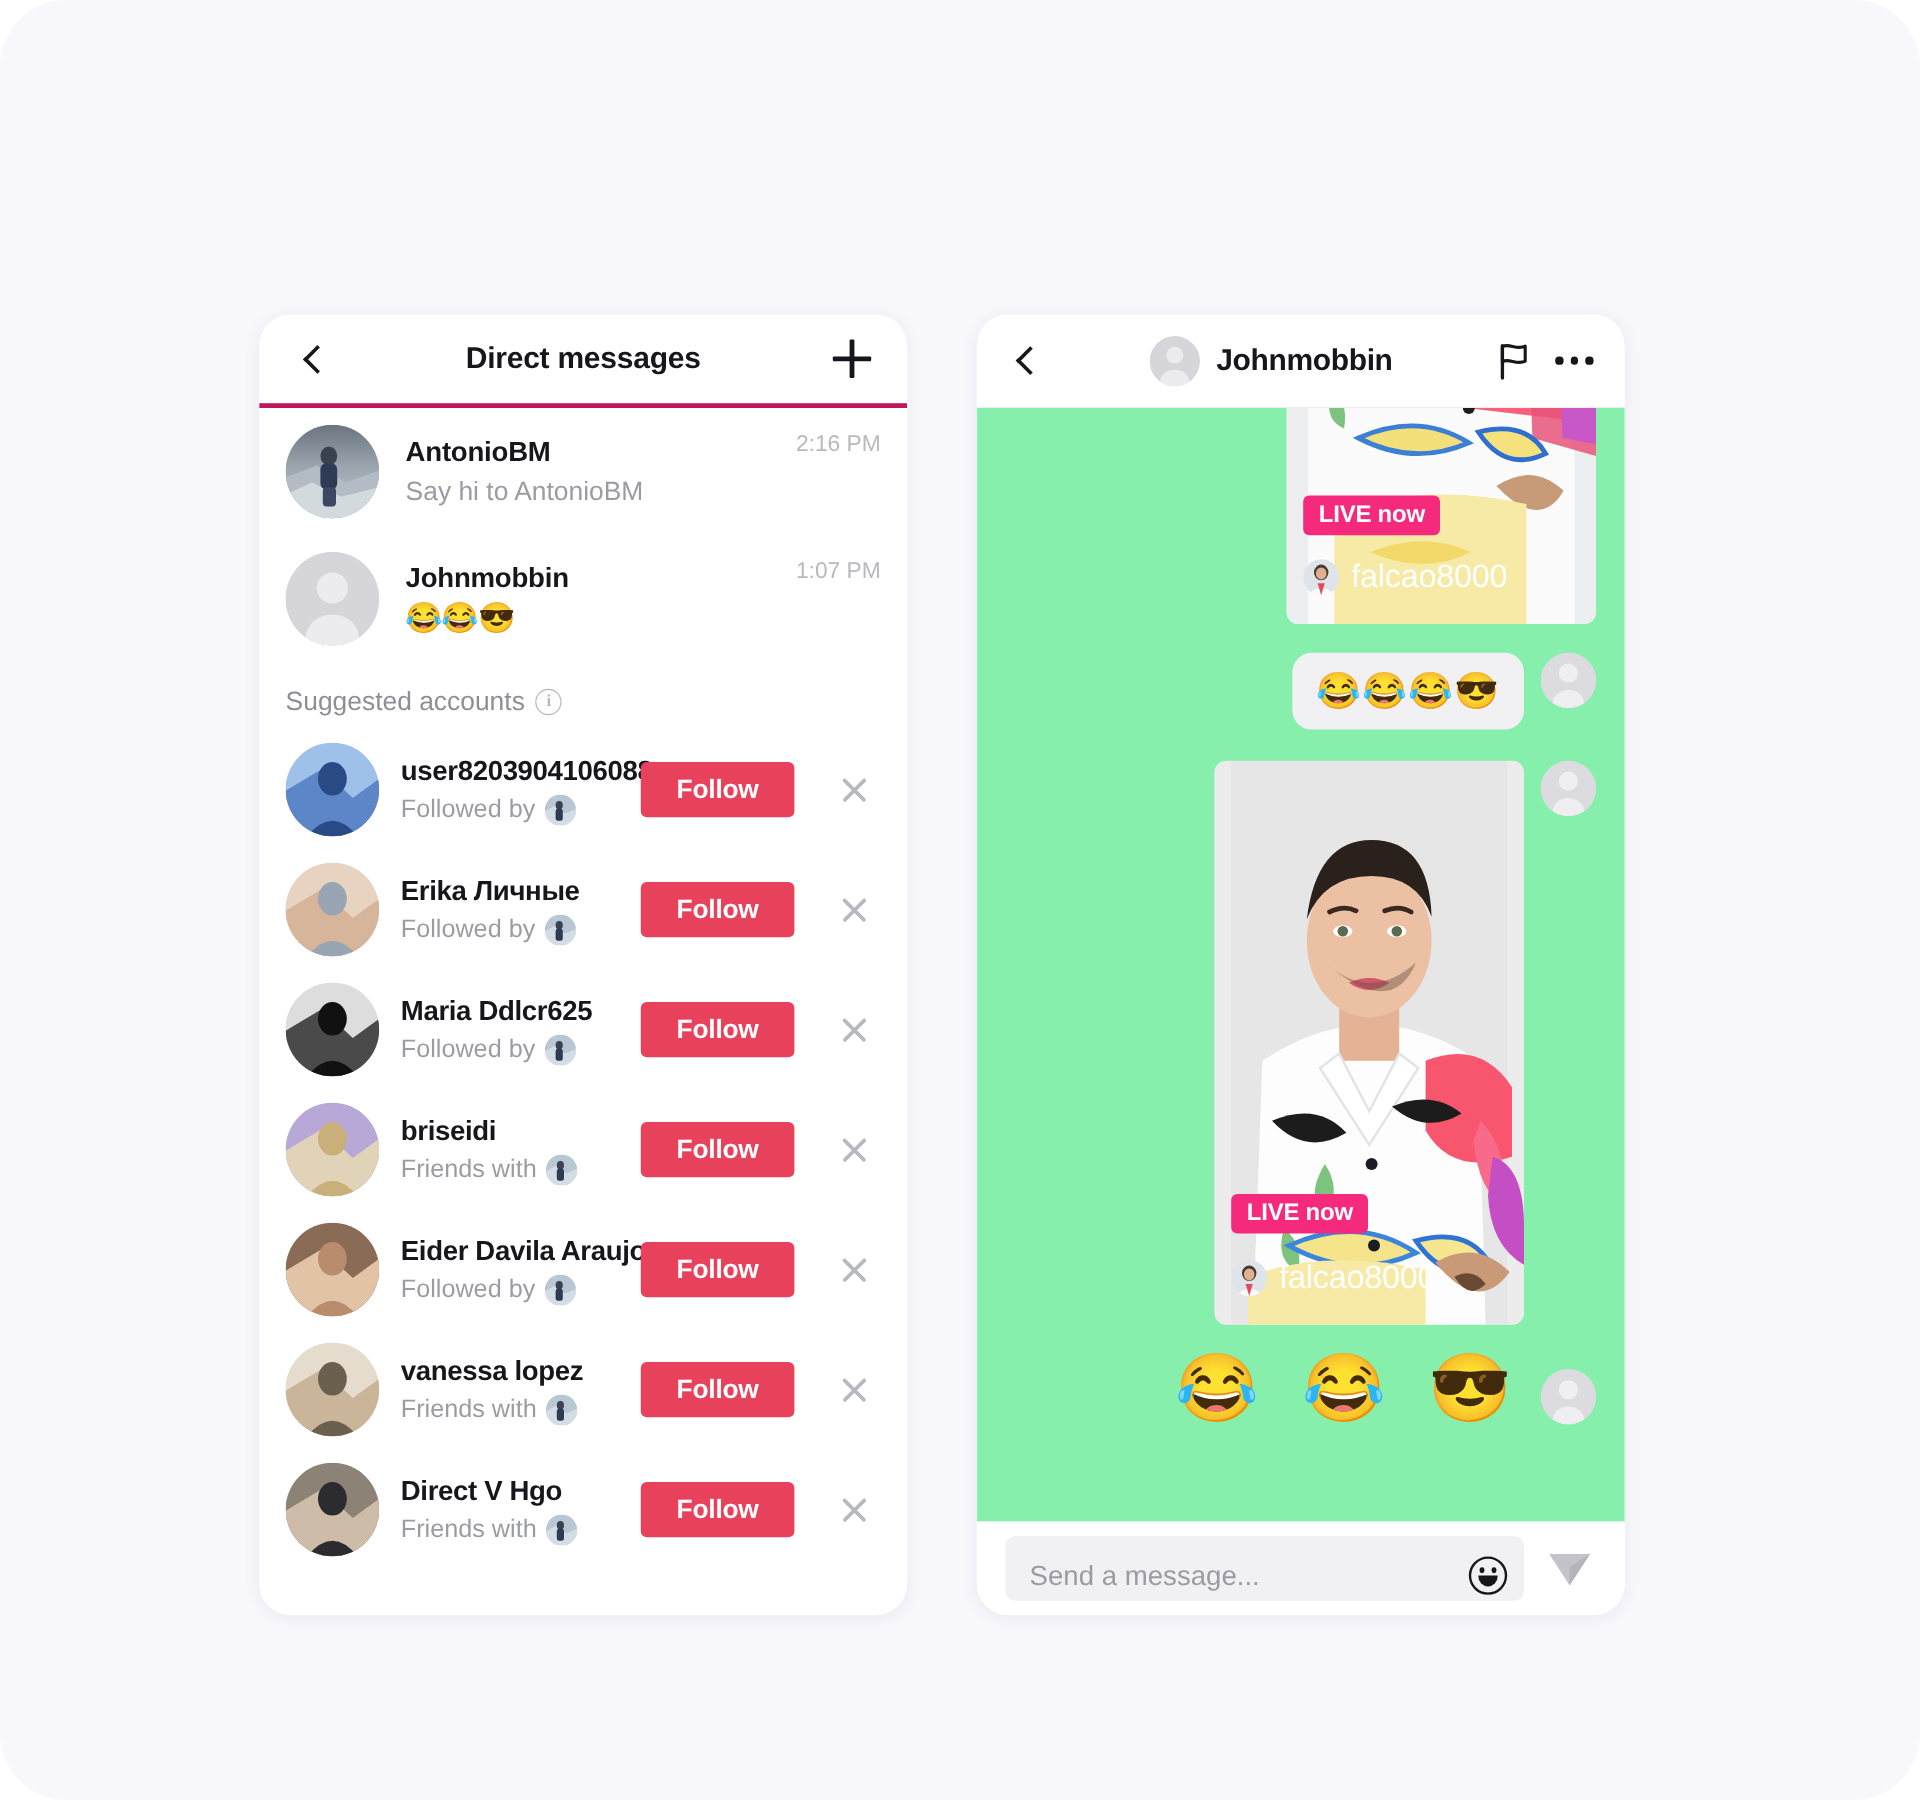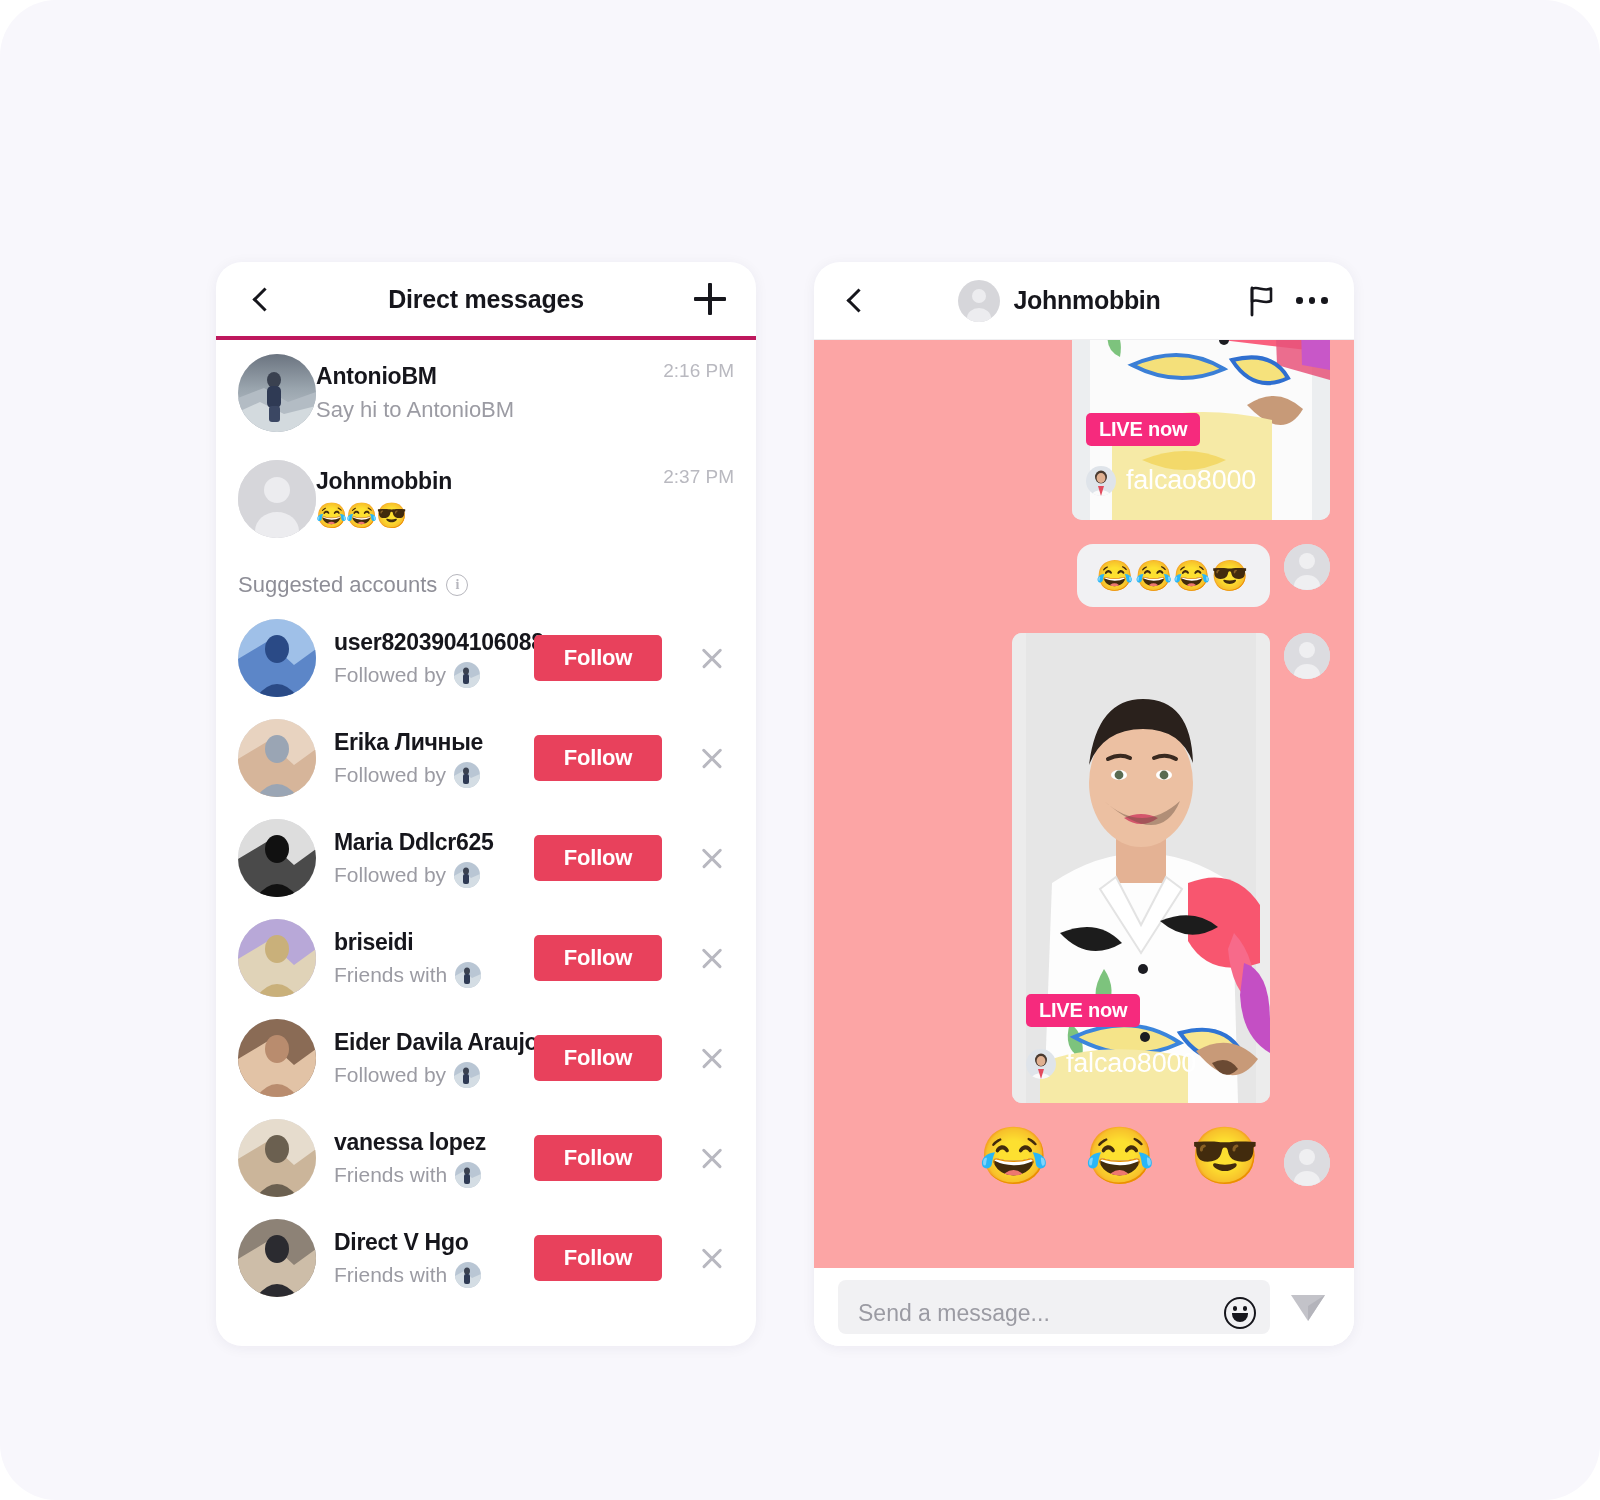--- a/index.html
+++ b/index.html
@@ -79,21 +79,21 @@
   }
   .plus-icon::before { left: 0; top: 14.2px; width: 32px; height: 3.4px; }
   .plus-icon::after  { top: 0; left: 14.2px; height: 32px; width: 3.4px; }
 
   
   .conv-list { padding: 0 0 4px 0; }
   .conv-row {
     display: flex;
     align-items: center;
     padding: 14px 22px 14px 22px;
-    gap: 0;
+    gap: 22px;
   }
   .conv-avatar {
     width: 78px; height: 78px; border-radius: 50%;
     flex: 0 0 auto; overflow: hidden; position: relative;
     background: #d8d8dc;
   }
   .conv-body { flex: 1; min-width: 0; }
   .conv-name {
     font-size: 23px; font-weight: 700; color: #16161c;
     letter-spacing: -0.2px; line-height: 1.25;
@@ -173,21 +173,21 @@
   }
   .chat-av { width: 42px; height: 42px; border-radius: 50%; overflow: hidden; }
   .chat-title { font-size: 25px; font-weight: 700; color: #16161c; letter-spacing: -0.3px; }
   .dots { display: flex; gap: 6px; align-items: center; }
   .dots i { width: 6.5px; height: 6.5px; border-radius: 50%; background: #16161c; display: block; }
 
   
   .chat-body {
     position: relative;
     height: 928px;
-    background: #fca5a5;
+    background: #86efac;
     overflow: hidden;
   }
   .chat-scroll { position: absolute; left: 0; right: 0; top: 0; padding: 0 24px; }
 
   .msg-row { display: flex; justify-content: flex-end; align-items: flex-start; gap: 14px; }
   .avatar-sm {
     width: 46px; height: 46px; border-radius: 50%;
     flex: 0 0 auto; overflow: hidden; position: relative; background: #e1e1e5;
   }
 
@@ -298,21 +298,21 @@
           <svg class="pic" viewBox="0 0 78 78">
             <rect width="78" height="78" fill="#d6d6da"></rect>
             <circle cx="39" cy="30" r="13" fill="#ececef"></circle>
             <ellipse cx="39" cy="71" rx="22" ry="19" fill="#ececef"></ellipse>
           </svg>
         </div>
         <div class="conv-body">
           <div class="conv-name">Johnmobbin</div>
           <div class="conv-sub emoji">😂😂😎</div>
         </div>
-        <div class="conv-time">2:37 PM</div>
+        <div class="conv-time">1:07 PM</div>
       </div>
 
     </div>
 
     <div class="sugg-head">
       <span class="label">Suggested accounts</span>
       <span class="info-icon">i</span>
     </div>
 
     <div id="suggested-list">

